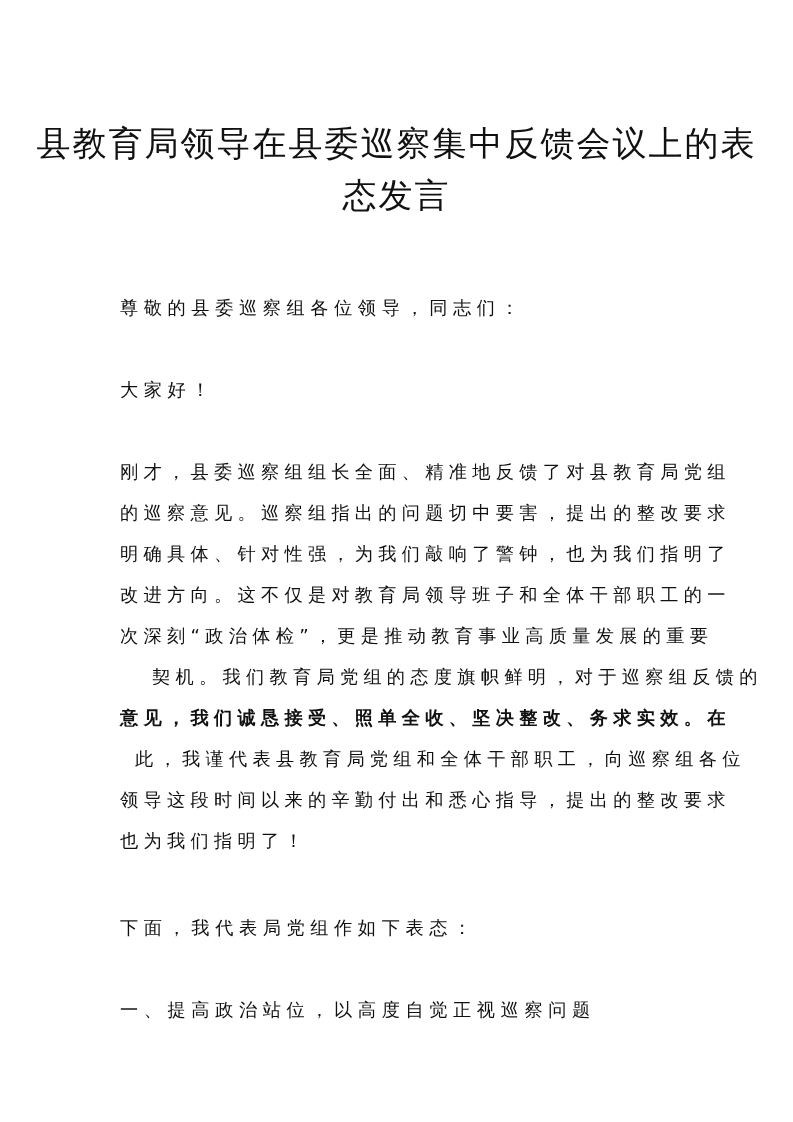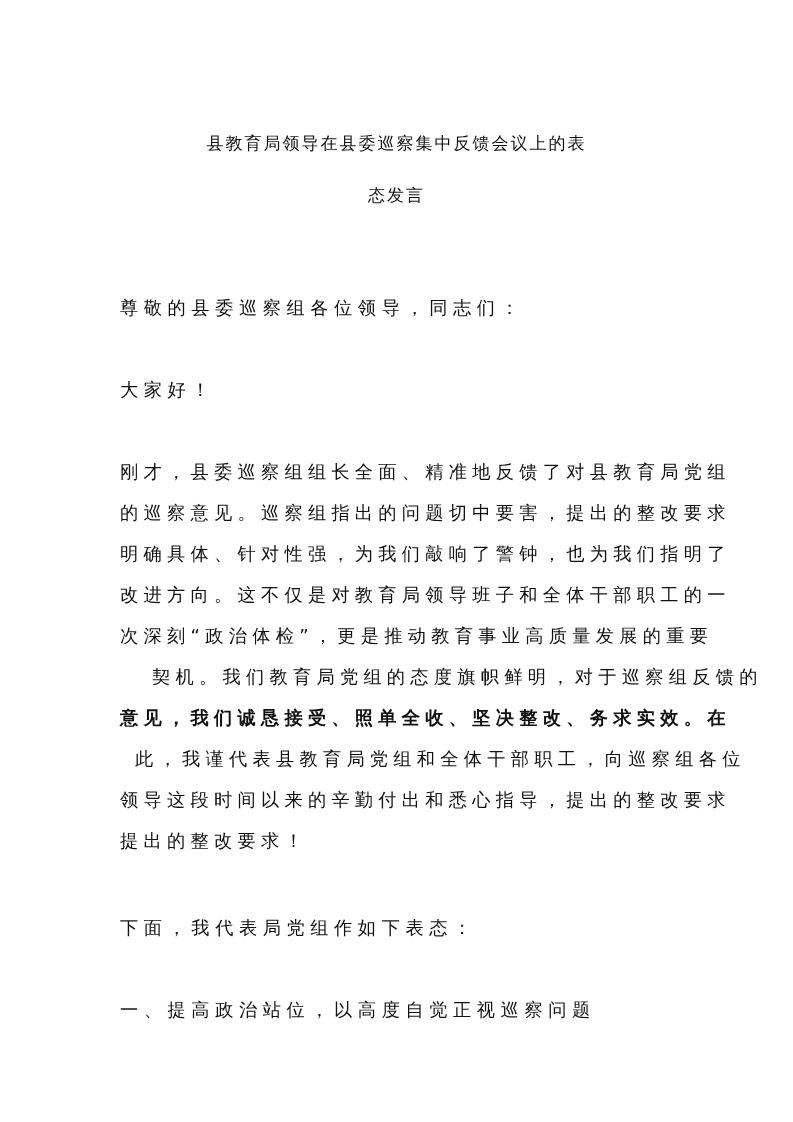--- a/index.html
+++ b/index.html
@@ -21,21 +21,21 @@
       top: 0;
       width: 793px;
       height: 1122px;
       background: #ffffff;
     }
     .title-line {
       position: absolute;
       left: 0;
       width: 793px;
       text-align: center;
-      font-size: 17px;
+      font-size: 34px;
       line-height: 30px;
       letter-spacing: 2px;
       white-space: nowrap;
       font-weight: normal;
     }
     .line {
       position: absolute;
       left: 120px;
       width: 560px;
       font-size: 18.2px;
@@ -62,20 +62,20 @@
   <div>
     <div class="line" style="top:460px;">刚才，县委巡察组组长全面、精准地反馈了对县教育局党组</div>
     <div class="line" style="top:501px;">的巡察意见。巡察组指出的问题切中要害，提出的整改要求</div>
     <div class="line" style="top:542px;">明确具体、针对性强，为我们敲响了警钟，也为我们指明了</div>
     <div class="line" style="top:583px;">改进方向。这不仅是对教育局领导班子和全体干部职工的一</div>
     <div class="line" style="top:624px;">次深刻“政治体检”，更是推动教育事业高质量发展的重要</div>
     <div class="line" style="top:665px;margin-left:32px;">契机。我们教育局党组的态度旗帜鲜明，对于巡察组反馈的</div>
     <div class="line" style="top:706px;font-weight:bold;">意见，我们诚恳接受、照单全收、坚决整改、务求实效。在</div>
     <div class="line" style="top:747px;margin-left:15px;">此，我谨代表县教育局党组和全体干部职工，向巡察组各位</div>
     <div class="line" style="top:788px;">领导这段时间以来的辛勤付出和悉心指导，提出的整改要求</div>
-    <div class="line" style="top:829px;">提出的整改要求！</div>
+    <div class="line" style="top:829px;">也为我们指明了！</div>
   </div>
 
   <div class="line short" style="top:916px;">下面，我代表局党组作如下表态：</div>
 
   <div class="line short" style="top:998px;">一、提高政治站位，以高度自觉正视巡察问题</div>
 
 </div>
 
 </body></html>

